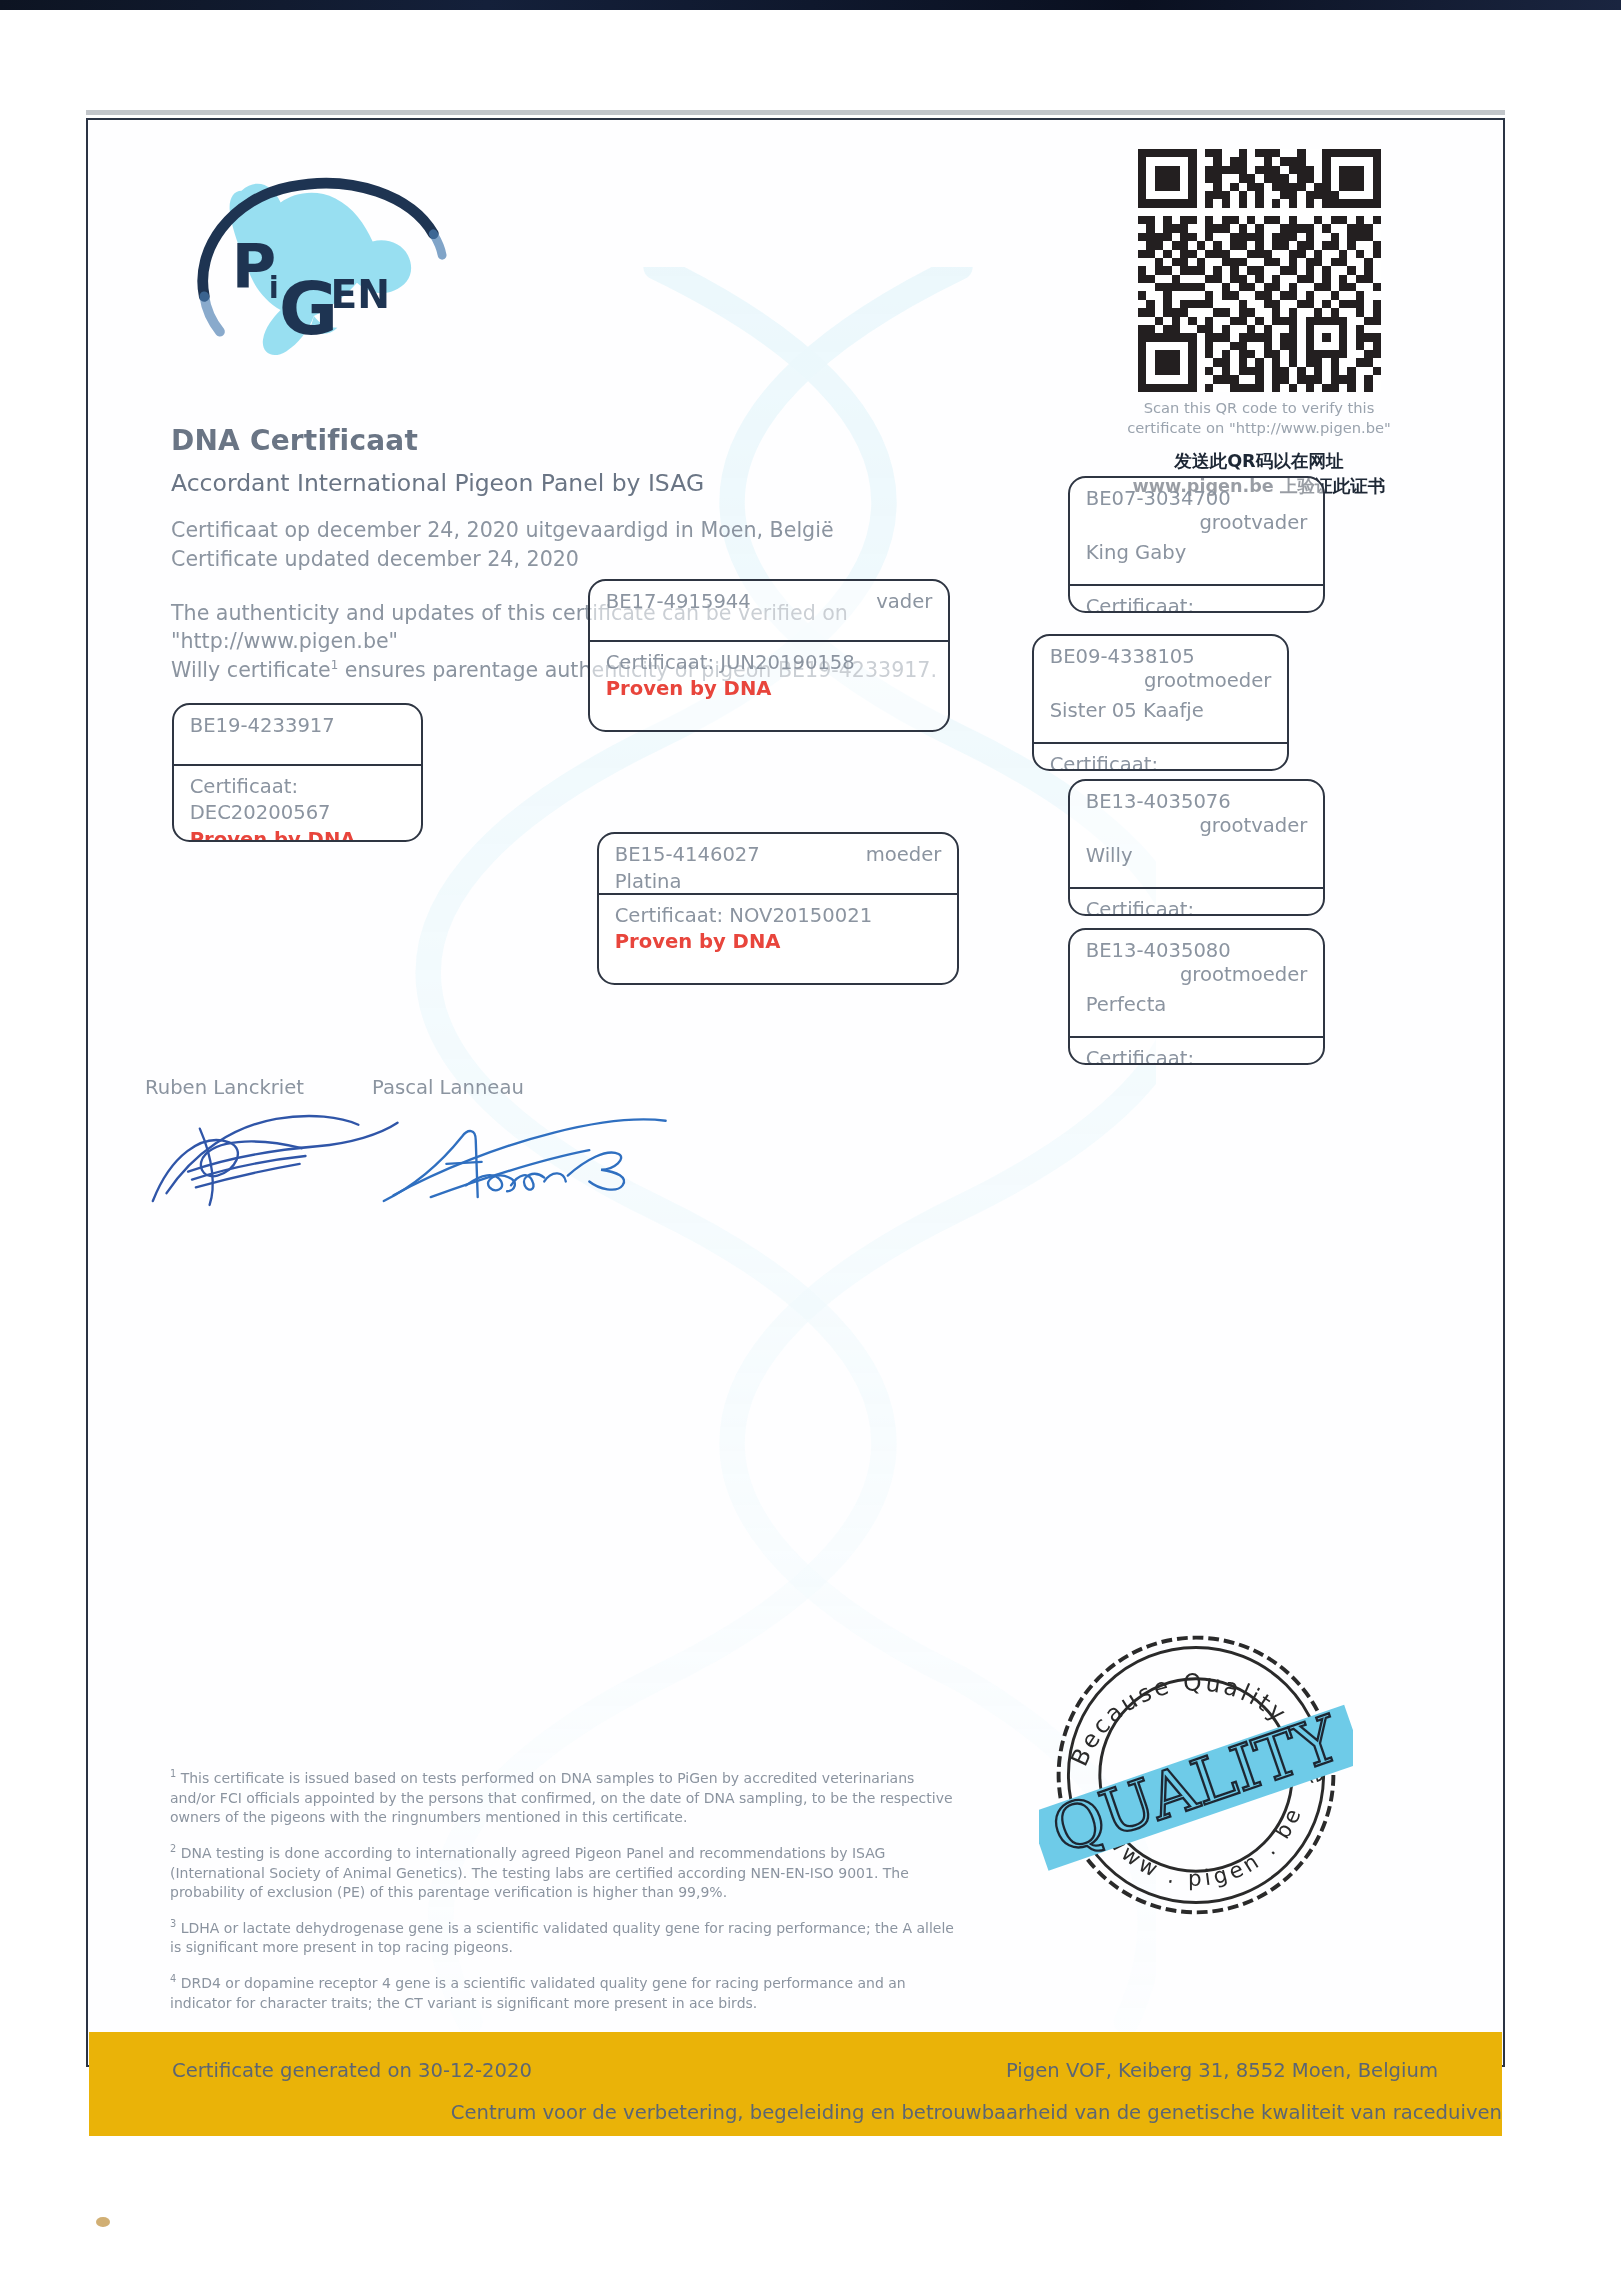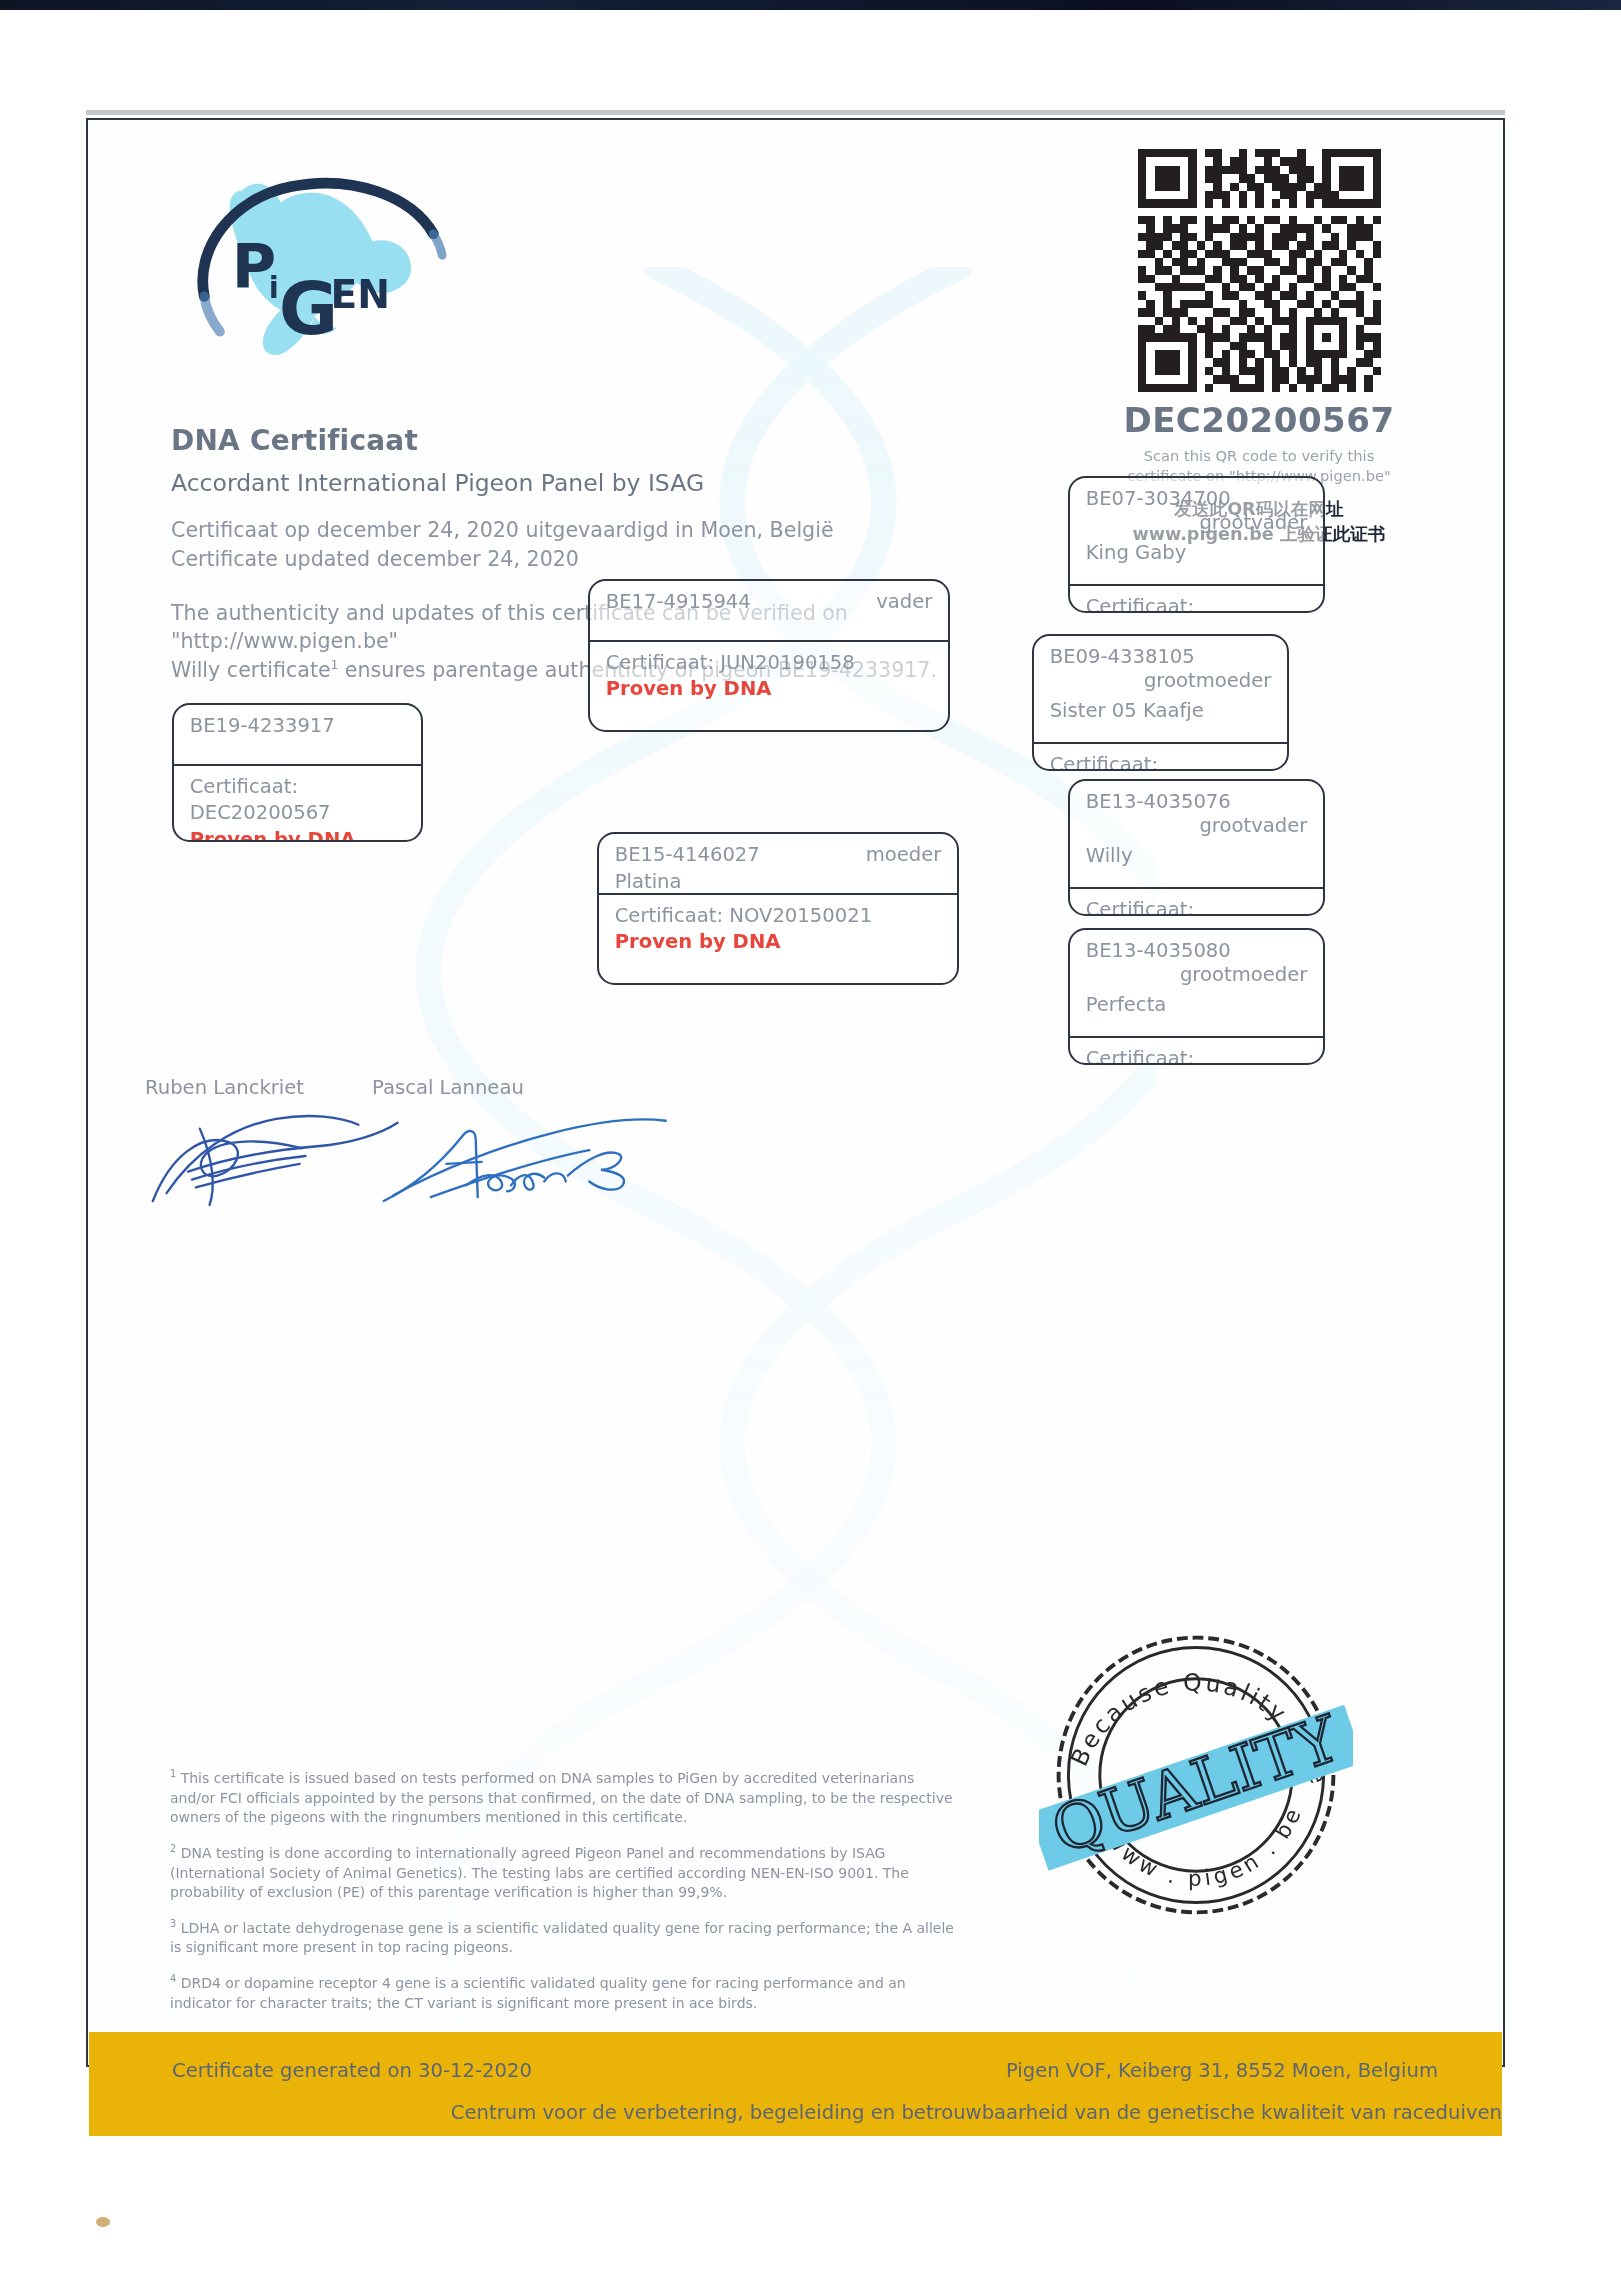--- a/index.html
+++ b/index.html
@@ -570,21 +570,20 @@
           <rect x="27" y="27" width="1" height="2"></rect>
           <rect x="8" y="28" width="1" height="1"></rect>
             <rect x="12" y="28" width="2" height="1"></rect>
           <rect x="16" y="28" width="1" height="1"></rect>
             <rect x="18" y="28" width="1" height="1"></rect>
           <rect x="20" y="28" width="1" height="1"></rect>
             <rect x="22" y="28" width="2" height="1"></rect>
           <rect x="25" y="28" width="1" height="1"></rect>
         </g>
       </svg>
-      <div class="qr-num">DEC20200567</div>
       <div class="qr-note">
         <div>Scan this QR code to verify this</div>
         <div>certificate on "http://www.pigen.be"</div>
       </div>
       <div class="qr-cn">
         <div>发送此QR码以在网址</div>
         <div>www.pigen.be 上验证此证书</div>
       </div>
     </div>
 

